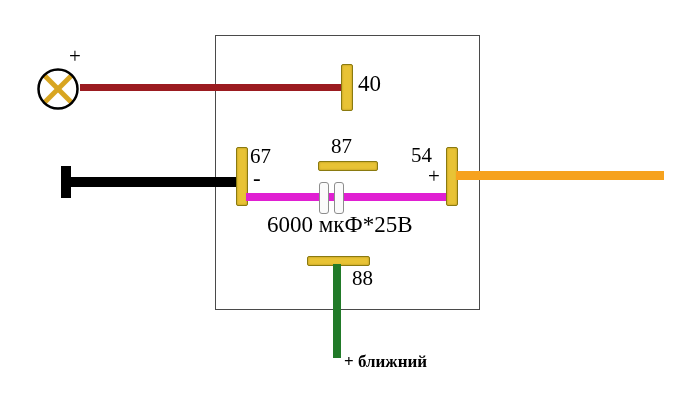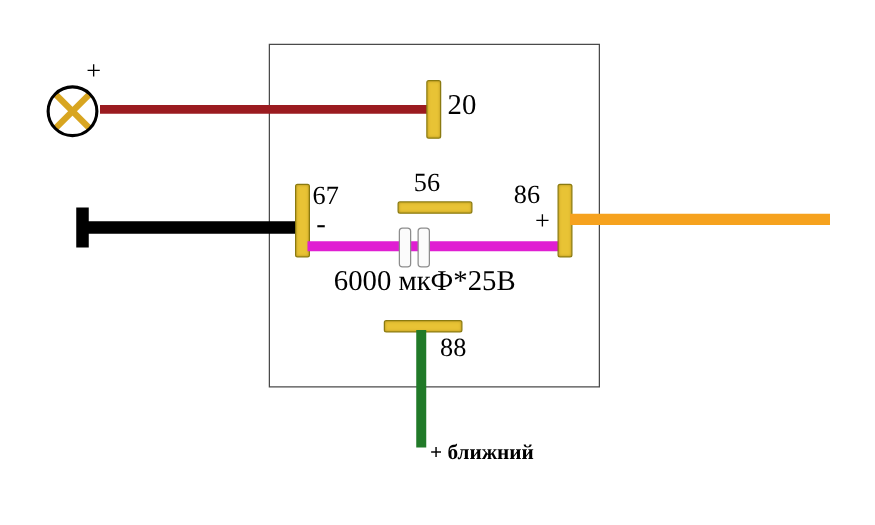--- a/index.html
+++ b/index.html
@@ -55,41 +55,41 @@
       <line x1="37" y1="9" x2="9" y2="37" stroke-width="5"></line>
     </g>
     <circle cx="23" cy="23" r="19.5" fill="none" stroke-width="2.5" style="stroke: rgb(0, 0, 0);"></circle>
   </svg>
 
   <div class="lbl" style="left:69px;top:46px;font-size:21px;">+</div>
 
   <div class="wire" style="left: 80px; top: 84px; width: 263px; height: 7px; background-color: rgb(155, 27, 32);"></div>
 
   <div class="terminal-v" style="left: 341px; top: 64px; width: 10px; height: 45px; background-color: rgb(232, 195, 53); border-color: rgb(138, 122, 16);"></div>
-  <div class="lbl" style="left:358px;top:72px;font-size:23px;">20</div>
+  <div class="lbl" style="left:358px;top:72px;font-size:23px;">40</div>
 
 
   <div class="wire" style="left: 61px; top: 166px; width: 10px; height: 32px; background-color: rgb(0, 0, 0);"></div>
   <div class="wire" style="left: 70px; top: 177px; width: 170px; height: 10px; background-color: rgb(0, 0, 0);"></div>
 
   <div class="terminal-v" style="left: 236px; top: 147px; width: 10px; height: 57px; background-color: rgb(232, 195, 53); border-color: rgb(138, 122, 16);"></div>
   <div class="lbl" style="left:250px;top:146px;font-size:21px;">67</div>
   <div class="lbl" style="left:253px;top:167px;font-size:23px;">-</div>
 
-  <div class="lbl" style="left:331px;top:136px;font-size:21px;">56</div>
+  <div class="lbl" style="left:331px;top:136px;font-size:21px;">87</div>
   <div class="terminal-h" style="left: 318px; top: 161px; width: 58px; height: 8px; background-color: rgb(232, 195, 53); border-color: rgb(138, 122, 16);"></div>
 
   <div class="wire" style="left: 246px; top: 193px; width: 202px; height: 8px; background-color: rgb(224, 31, 210);"></div>
 
   <div class="cap-bar" style="left:319px;top:182px;"></div>
   <div class="cap-bar" style="left:334px;top:182px;"></div>
   <div class="lbl" style="left:267px;top:213px;font-size:23px;">6000 мкФ*25В</div>
 
   <div class="terminal-v" style="left: 446px; top: 147px; width: 10px; height: 57px; background-color: rgb(232, 195, 53); border-color: rgb(138, 122, 16);"></div>
-  <div class="lbl" style="left:411px;top:145px;font-size:21px;">86</div>
+  <div class="lbl" style="left:411px;top:145px;font-size:21px;">54</div>
   <div class="lbl" style="left:428px;top:166px;font-size:21px;">+</div>
 
   <div class="wire" style="left: 456px; top: 171px; width: 208px; height: 9px; background-color: rgb(246, 162, 30);"></div>
 
   <div class="terminal-h" style="left: 307px; top: 256px; width: 61px; height: 8px; background-color: rgb(232, 195, 53); border-color: rgb(138, 122, 16);"></div>
   <div class="lbl" style="left:352px;top:268px;font-size:21px;text-align:center;">88</div>
   <div class="wire" style="left: 333px; top: 264px; width: 8px; height: 94px; background-color: rgb(33, 122, 40);"></div>
   <div class="lbl" style="left:344px;top:353px;font-size:17px;font-weight:bold;">+ ближний</div>
 
 </div>

